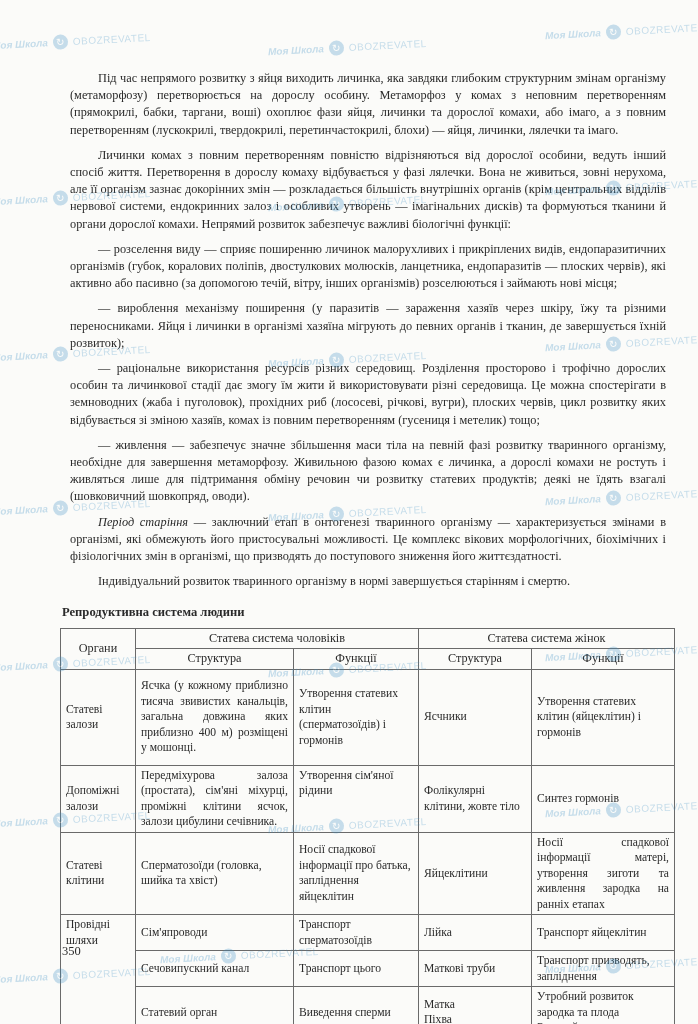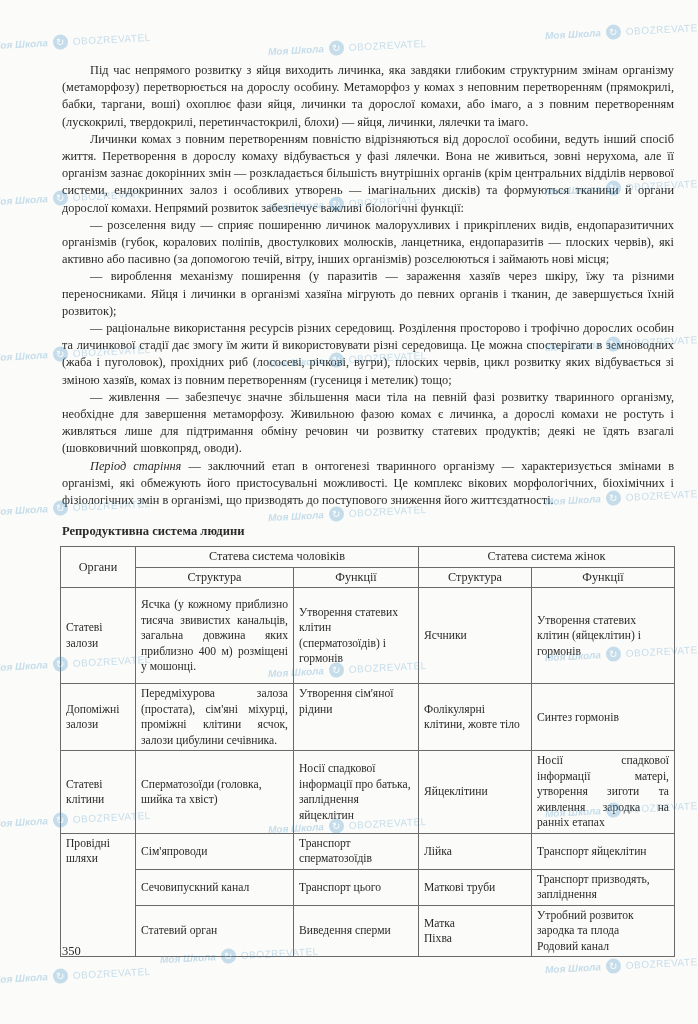--- a/index.html
+++ b/index.html
@@ -8,21 +8,21 @@
     background: #fbfbf9;
     font-family: "Liberation Serif", "DejaVu Serif", serif;
     color: #2a2a2a;
     position: relative;
   }
   .page {
     position: absolute; left: 62px; top: 62px; width: 612px;
     font-size: 12.3px; line-height: 17.2px;
     text-align: justify;
   }
-  .page p { margin: 0; text-indent: 28px; }
+  .page p { margin: 8px; text-indent: 28px; }
   .page p.dash { text-indent: 28px; }
   .it { font-style: italic; }
   .caption {
     text-align: left; font-weight: bold; font-size: 12.6px;
     margin: 14px 0 6px 0; text-indent: 0;
   }
   table.repro {
     border-collapse: collapse; width: 614px; margin-left: -2px;
     font-size: 11.6px; line-height: 15.5px; table-layout: fixed;
   }
@@ -55,20 +55,21 @@
 <body>
 
 <div class="page">
   <p>Під час непрямого розвитку з яйця виходить личинка, яка завдяки глибоким структурним змінам організму (метаморфозу) перетворюється на дорослу особину. Метаморфоз у комах з неповним перетворенням (прямокрилі, бабки, таргани, воші) охоплює фази яйця, личинки та дорослої комахи, або імаго, а з повним перетворенням (лускокрилі, твердокрилі, перетинчастокрилі, блохи) — яйця, личинки, лялечки та імаго.</p>
   <p>Личинки комах з повним перетворенням повністю відрізняються від дорослої особини, ведуть інший спосіб життя. Перетворення в дорослу комаху відбувається у фазі лялечки. Вона не живиться, зовні нерухома, але її організм зазнає докорінних змін — розкладається більшість внутрішніх органів (крім центральних відділів нервової системи, ендокринних залоз і особливих утворень — імагінальних дисків) та формуються тканини й органи дорослої комахи. Непрямий розвиток забезпечує важливі біологічні функції:</p>
   <p class="dash">— розселення виду — сприяє поширенню личинок малорухливих і прикріплених видів, ендопаразитичних організмів (губок, коралових поліпів, двостулкових молюсків, ланцетника, ендопаразитів — плоских червів), які активно або пасивно (за допомогою течій, вітру, інших організмів) розселюються і займають нові місця;</p>
   <p class="dash">— вироблення механізму поширення (у паразитів — зараження хазяїв через шкіру, їжу та різними переносниками. Яйця і личинки в організмі хазяїна мігрують до певних органів і тканин, де завершується їхній розвиток);</p>
   <p class="dash">— раціональне використання ресурсів різних середовищ. Розділення просторово і трофічно дорослих особин та личинкової стадії дає змогу їм жити й використовувати різні середовища. Це можна спостерігати в земноводних (жаба і пуголовок), прохідних риб (лососеві, річкові, вугри), плоских червів, цикл розвитку яких відбувається зі зміною хазяїв, комах із повним перетворенням (гусениця і метелик) тощо;</p>
   <p class="dash">— живлення — забезпечує значне збільшення маси тіла на певній фазі розвитку тваринного організму, необхідне для завершення метаморфозу. Живильною фазою комах є личинка, а дорослі комахи не ростуть і живляться лише для підтримання обміну речовин чи розвитку статевих продуктів; деякі не їдять взагалі (шовковичний шовкопряд, оводи).</p>
   <p><span class="it">Період старіння</span><span> — заключний етап в онтогенезі тваринного організму — характеризується змінами в організмі, які обмежують його пристосувальні можливості. Це комплекс вікових морфологічних, біохімічних і фізіологічних змін в організмі, що призводять до поступового зниження його життєздатності.</span></p>
+  <p>Індивідуальний розвиток тваринного організму в нормі завершується старінням і смертю.</p>
 
   <div class="caption">Репродуктивна система людини</div>
 
   <table class="repro">
     <colgroup>
       <col style="width:75px">
         <col style="width:158px">
         <col style="width:125px">
         <col style="width:113px">
         <col style="width:143px">

